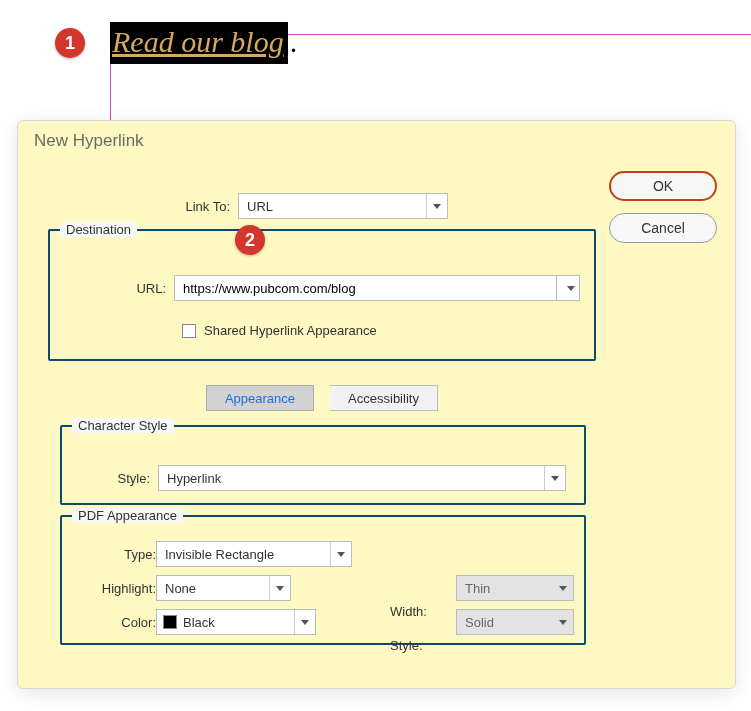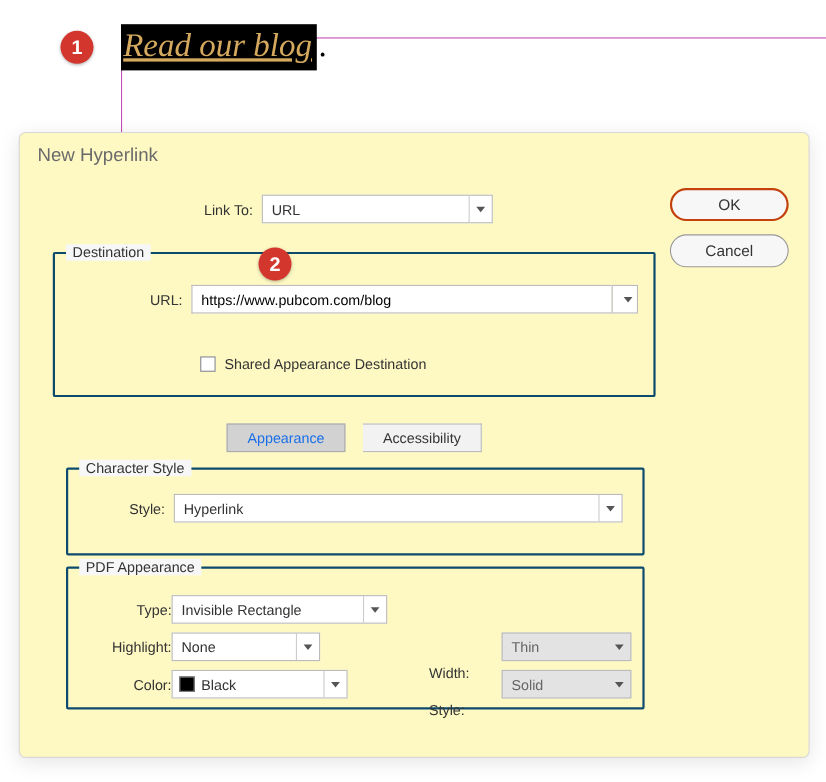--- a/index.html
+++ b/index.html
@@ -117,20 +117,21 @@
     text-align: center;
     line-height: 26px;
     cursor: pointer;
   }
   .dlg-btn.secondary { border: 1px solid #999; line-height: 28px; }
 
   .row {
     display: flex;
     align-items: center;
     gap: 8px;
+    margin-top: 16px;
   }
   .lbl {
     text-align: right;
     color: #333;
   }
 
   .linkto-row {
     position: absolute;
     left: 20px; top: 8px;
     width: 540px;
@@ -344,21 +345,21 @@
         <div class="url-field">
           <input class="url-input" type="text" value="https://www.pubcom.com/blog" style="">
           <div class="url-drop">
             <span class="chev"></span>
           </div>
         </div>
       </div>
 
       <div class="shared-row">
         <div class="checkbox"></div>
-        <span>Shared Appearance Destination</span>
+        <span>Shared Hyperlink Appearance</span>
       </div>
     </div>
 
     <div class="tabs">
       <div class="tab active">Appearance</div>
       <div class="tab">Accessibility</div>
     </div>
 
     <div class="fieldset fs-cstyle">
       <span class="legend">Character Style</span>

